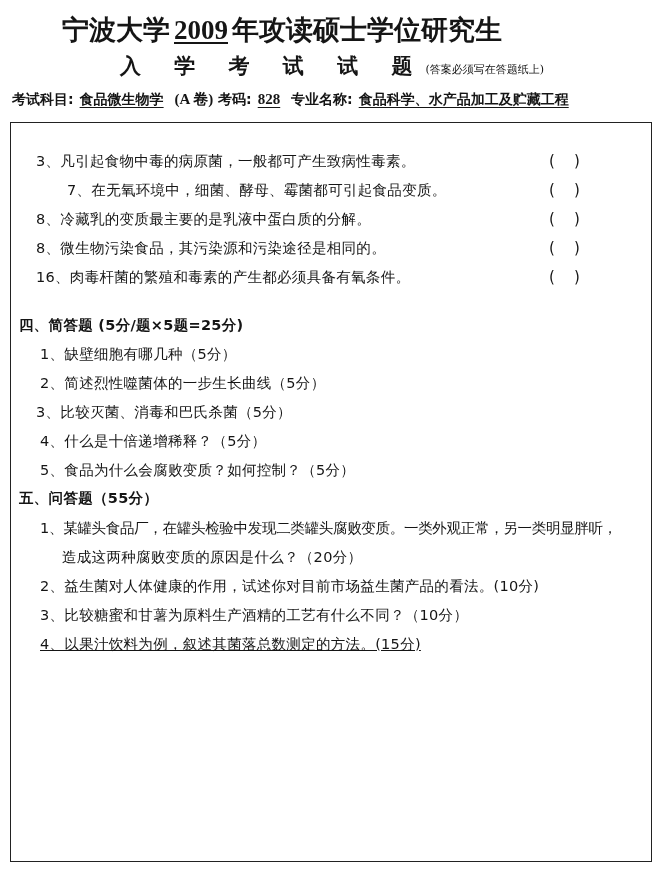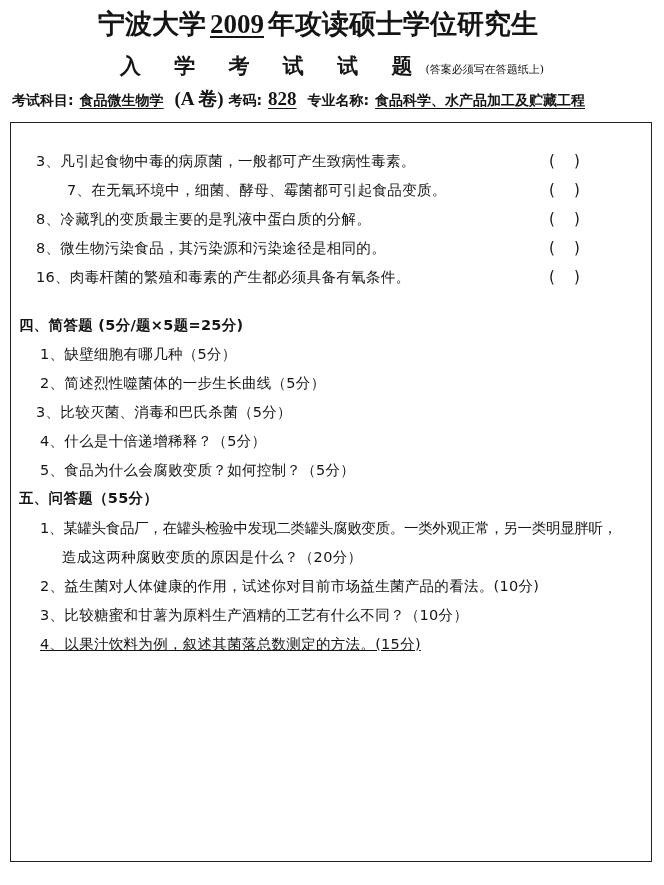--- a/index.html
+++ b/index.html
@@ -3,39 +3,39 @@
   <meta charset="utf-8">
   <style>
     html, body { margin: 0; padding: 0; background: #ffffff; }
     body {
       width: 664px; height: 885px; position: relative; overflow: hidden;
       font-family: "DejaVu Serif", "Liberation Serif", serif;
       color: #151515;
     }
     .title {
       position: absolute; left: 0; top: 10px; width: 564px; text-align: center;
-      font-size: 27px; font-weight: bold; letter-spacing: 0px; line-height: 28px; margin-left: 36px;
+      font-size: 27px; font-weight: bold; letter-spacing: 0px; line-height: 40px;
     }
     .title .year {
       display: inline-block; text-decoration: underline; text-underline-offset: 3px;
       text-decoration-thickness: 2px; padding: 0 4px; font-family: "Liberation Serif", serif;
     }
     .subtitle {
       position: absolute; left: 0; top: 53px; width: 664px; text-align: center;
       font-size: 21px; font-weight: bold; line-height: 26px;
     }
     .subtitle .big { letter-spacing: 13px; }
     .subtitle .note { font-size: 11px; font-weight: normal; letter-spacing: 0; }
     .meta {
       position: absolute; left: 12px; top: 89px; width: 650px;
       font-size: 14px; font-weight: bold; line-height: 20px; white-space: nowrap;
       font-family: "DejaVu Sans", sans-serif;
     }
     .meta .ul { text-decoration: underline; text-underline-offset: 3px; padding: 0 6px; }
-    .meta .lat { font-family: "Liberation Serif", serif; font-size: 19px; }
+    .meta .lat { font-family: "Liberation Serif", serif; font-size: 15px; }
     .box {
       position: absolute; left: 10px; top: 122px; width: 642px; height: 740px;
       border: 1.5px solid #222; box-sizing: border-box;
     }
     .q {
       position: absolute; font-size: 14.5px; line-height: 20px; white-space: nowrap;
       font-family: "DejaVu Sans", sans-serif; letter-spacing: 0.3px;
     }
     .paren {
       position: absolute; font-size: 15px; line-height: 20px; white-space: pre;

